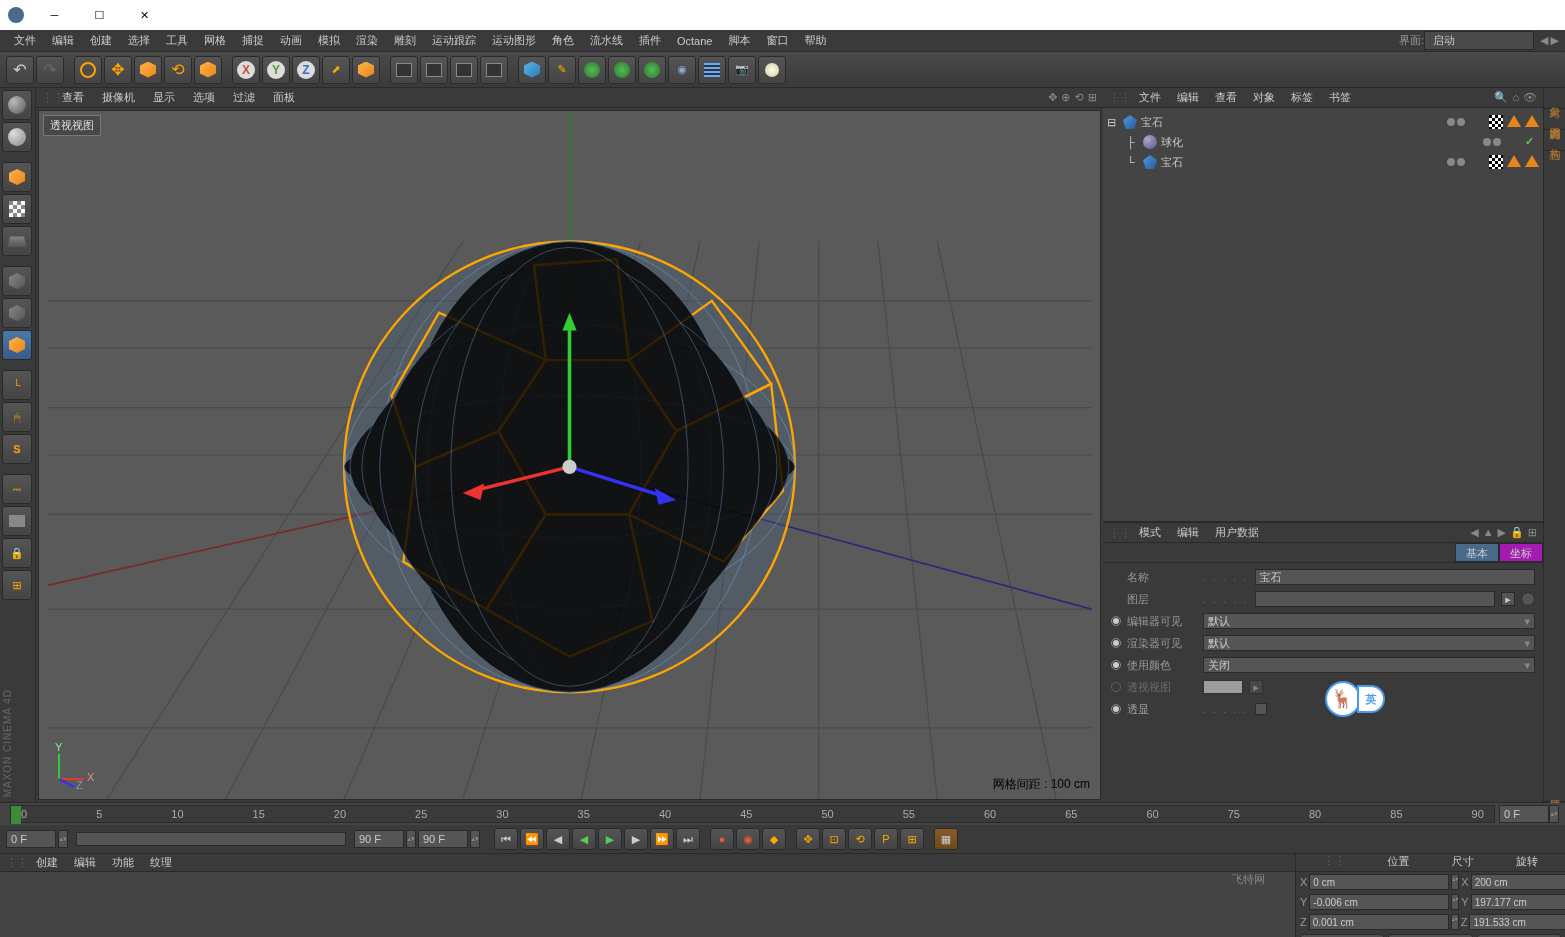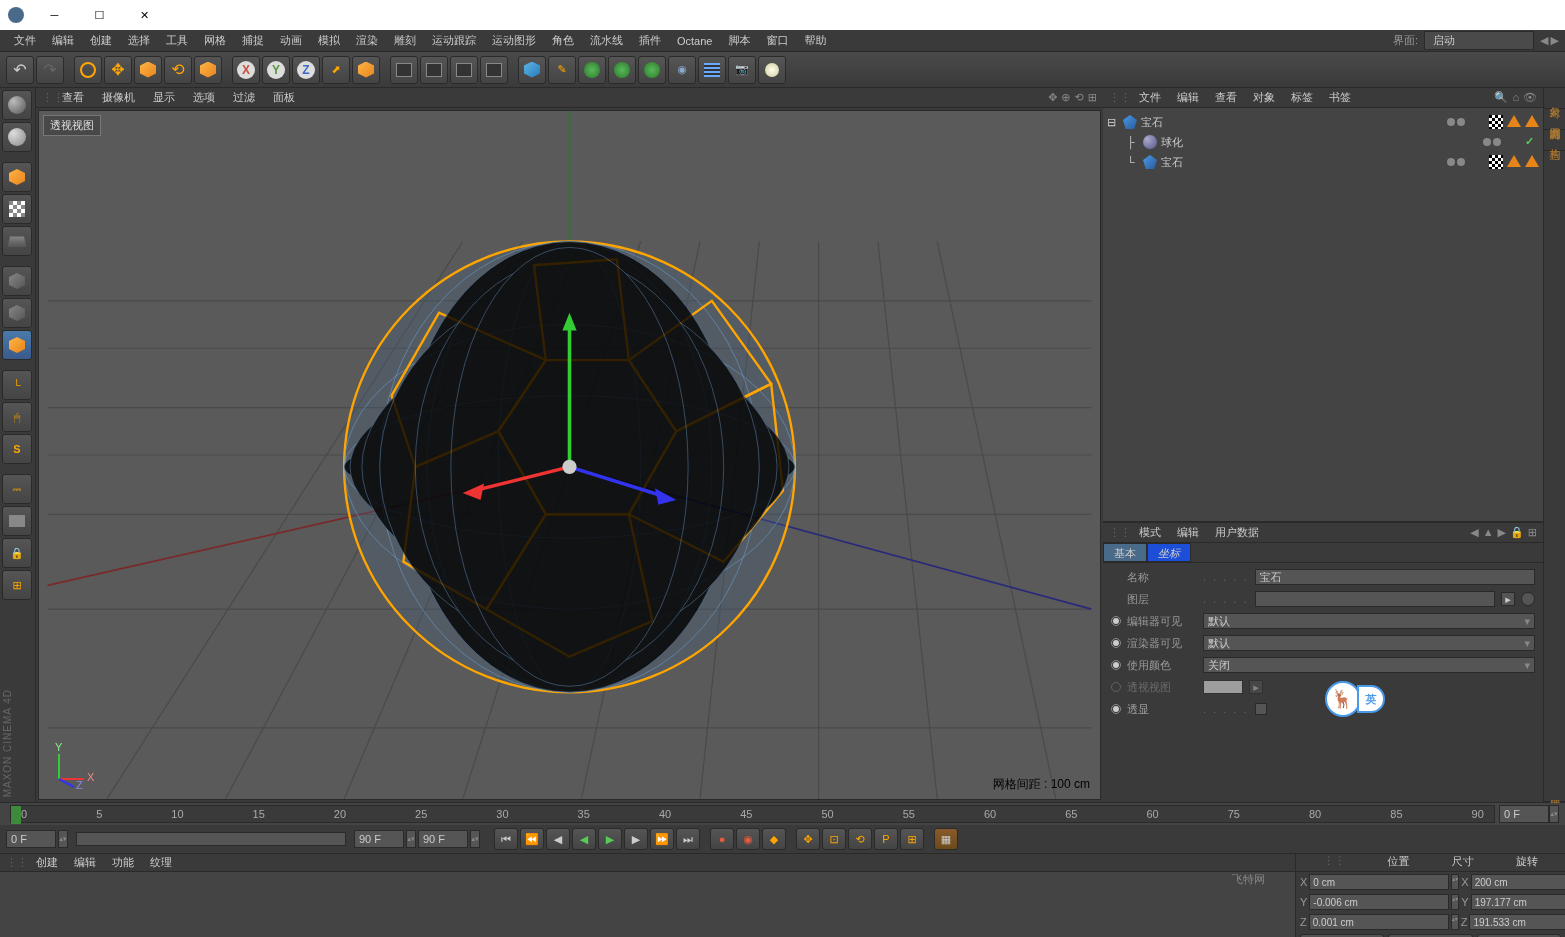--- a/index.html
+++ b/index.html
@@ -8,21 +8,21 @@
 
 .titlebar { height: 30px; background: #fff; color: #000; display: flex; align-items: center; padding: 0 8px; }
 .titlebar .app-icon { width: 16px; height: 16px; background: #4a6a8a; border-radius: 50%; margin-right: 8px; }
 .titlebar .title { flex: 1; font-size: 12px; }
 .titlebar .win-btn { width: 45px; height: 30px; display: flex; align-items: center; justify-content: center; cursor: pointer; }
 
 
 .menubar { height: 22px; background: #3a3a3a; display: flex; align-items: center; padding: 0 6px; border-bottom: 1px solid #2a2a2a; }
 .menubar .menu-item { padding: 2px 8px; cursor: pointer; color: #ccc; }
 .menubar .spacer { flex: 1; }
-.menubar .layout-label { color: #999; margin-right: 6px; }
+.menubar .layout-label { color: #999; }
 .menubar .layout-select { background: #4a4a4a; border: 1px solid #2a2a2a; color: #ccc; padding: 1px 24px 1px 8px; width: 110px; }
 
 
 .toolbar { height: 36px; background: linear-gradient(#4a4a4a, #3a3a3a); display: flex; align-items: center; padding: 0 6px; border-bottom: 1px solid #2a2a2a; gap: 2px; }
 .tb-btn { width: 28px; height: 28px; background: linear-gradient(#555, #444); border: 1px solid #2a2a2a; border-radius: 3px; display: flex; align-items: center; justify-content: center; cursor: pointer; position: relative; }
 .tb-sep { width: 6px; }
 .icon-cube { width: 16px; height: 16px; background: linear-gradient(135deg,#ffb347,#e8851a); clip-path: polygon(50% 0, 100% 25%, 100% 75%, 50% 100%, 0 75%, 0 25%); }
 .icon-circle { width: 16px; height: 16px; border: 2px solid #ffa500; border-radius: 50%; }
 .icon-arrow { color: #ffa500; font-size: 16px; }
 .icon-x { color: #c8503c; font-weight: bold; font-size: 12px; background: #ddd; border-radius: 50%; width: 18px; height: 18px; display: flex; align-items: center; justify-content: center; }
@@ -83,23 +83,23 @@
 .om-tag.checker { background: repeating-conic-gradient(#fff 0 25%, #000 0 50%); background-size: 6px 6px; }
 .om-tag.tri { width: 0; height: 0; border-left: 7px solid transparent; border-right: 7px solid transparent; border-bottom: 12px solid #e8851a; }
 .om-tag.check { color: #5c5; font-weight: bold; }
 
 
 .attrs { height: 280px; display: flex; flex-direction: column; border-top: 1px solid #2a2a2a; }
 .attr-menu { height: 20px; display: flex; align-items: center; padding: 0 6px; border-bottom: 1px solid #2a2a2a; }
 .attr-menu .item { padding: 0 8px; cursor: pointer; }
 .attr-menu .nav { margin-left: auto; display: flex; gap: 4px; color: #888; }
 .attr-header { height: 22px; background: #3a3a3a; display: flex; align-items: center; padding: 0 8px; gap: 6px; border-bottom: 1px solid #2a2a2a; }
-.attr-tabs { height: 20px; display: flex; border-bottom: 1px solid #2a2a2a; }
+.attr-tabs { height: 20px; display: flex; border-bottom: 1px solid #2a2a2a; justify-content: flex-end; }
 .attr-tab { padding: 2px 10px; background: #4a6a8a; border: 1px solid #2a2a2a; cursor: pointer; }
-.attr-tab.inactive { background: #1d4ed8; font-style: italic; }
+.attr-tab.inactive { background: #a21caf; }
 .attr-section { height: 18px; background: #444; padding: 2px 8px; border-bottom: 1px solid #2a2a2a; }
 .attr-body { flex: 1; background: #3a3a3a; padding: 4px 8px; }
 .attr-row { display: flex; align-items: center; height: 20px; margin-bottom: 2px; gap: 6px; }
 .attr-row .radio { width: 10px; height: 10px; border: 1px solid #888; border-radius: 50%; cursor: pointer; }
 .attr-row .radio.on::after { content: ''; display: block; width: 6px; height: 6px; background: #ccc; border-radius: 50%; margin: 1px; }
 .attr-row .label { width: 70px; color: #999; }
 .attr-row .dots { color: #666; letter-spacing: 2px; }
 .attr-row input[type=text] { flex: 1; background: #555; border: 1px solid #2a2a2a; color: #ccc; padding: 1px 4px; height: 16px; }
 .attr-row .dropdown { flex: 1; background: #555; border: 1px solid #2a2a2a; color: #ccc; padding: 1px 4px; height: 16px; display: flex; align-items: center; }
 .attr-row .dropdown::after { content: '▾'; margin-left: auto; color: #888; }

